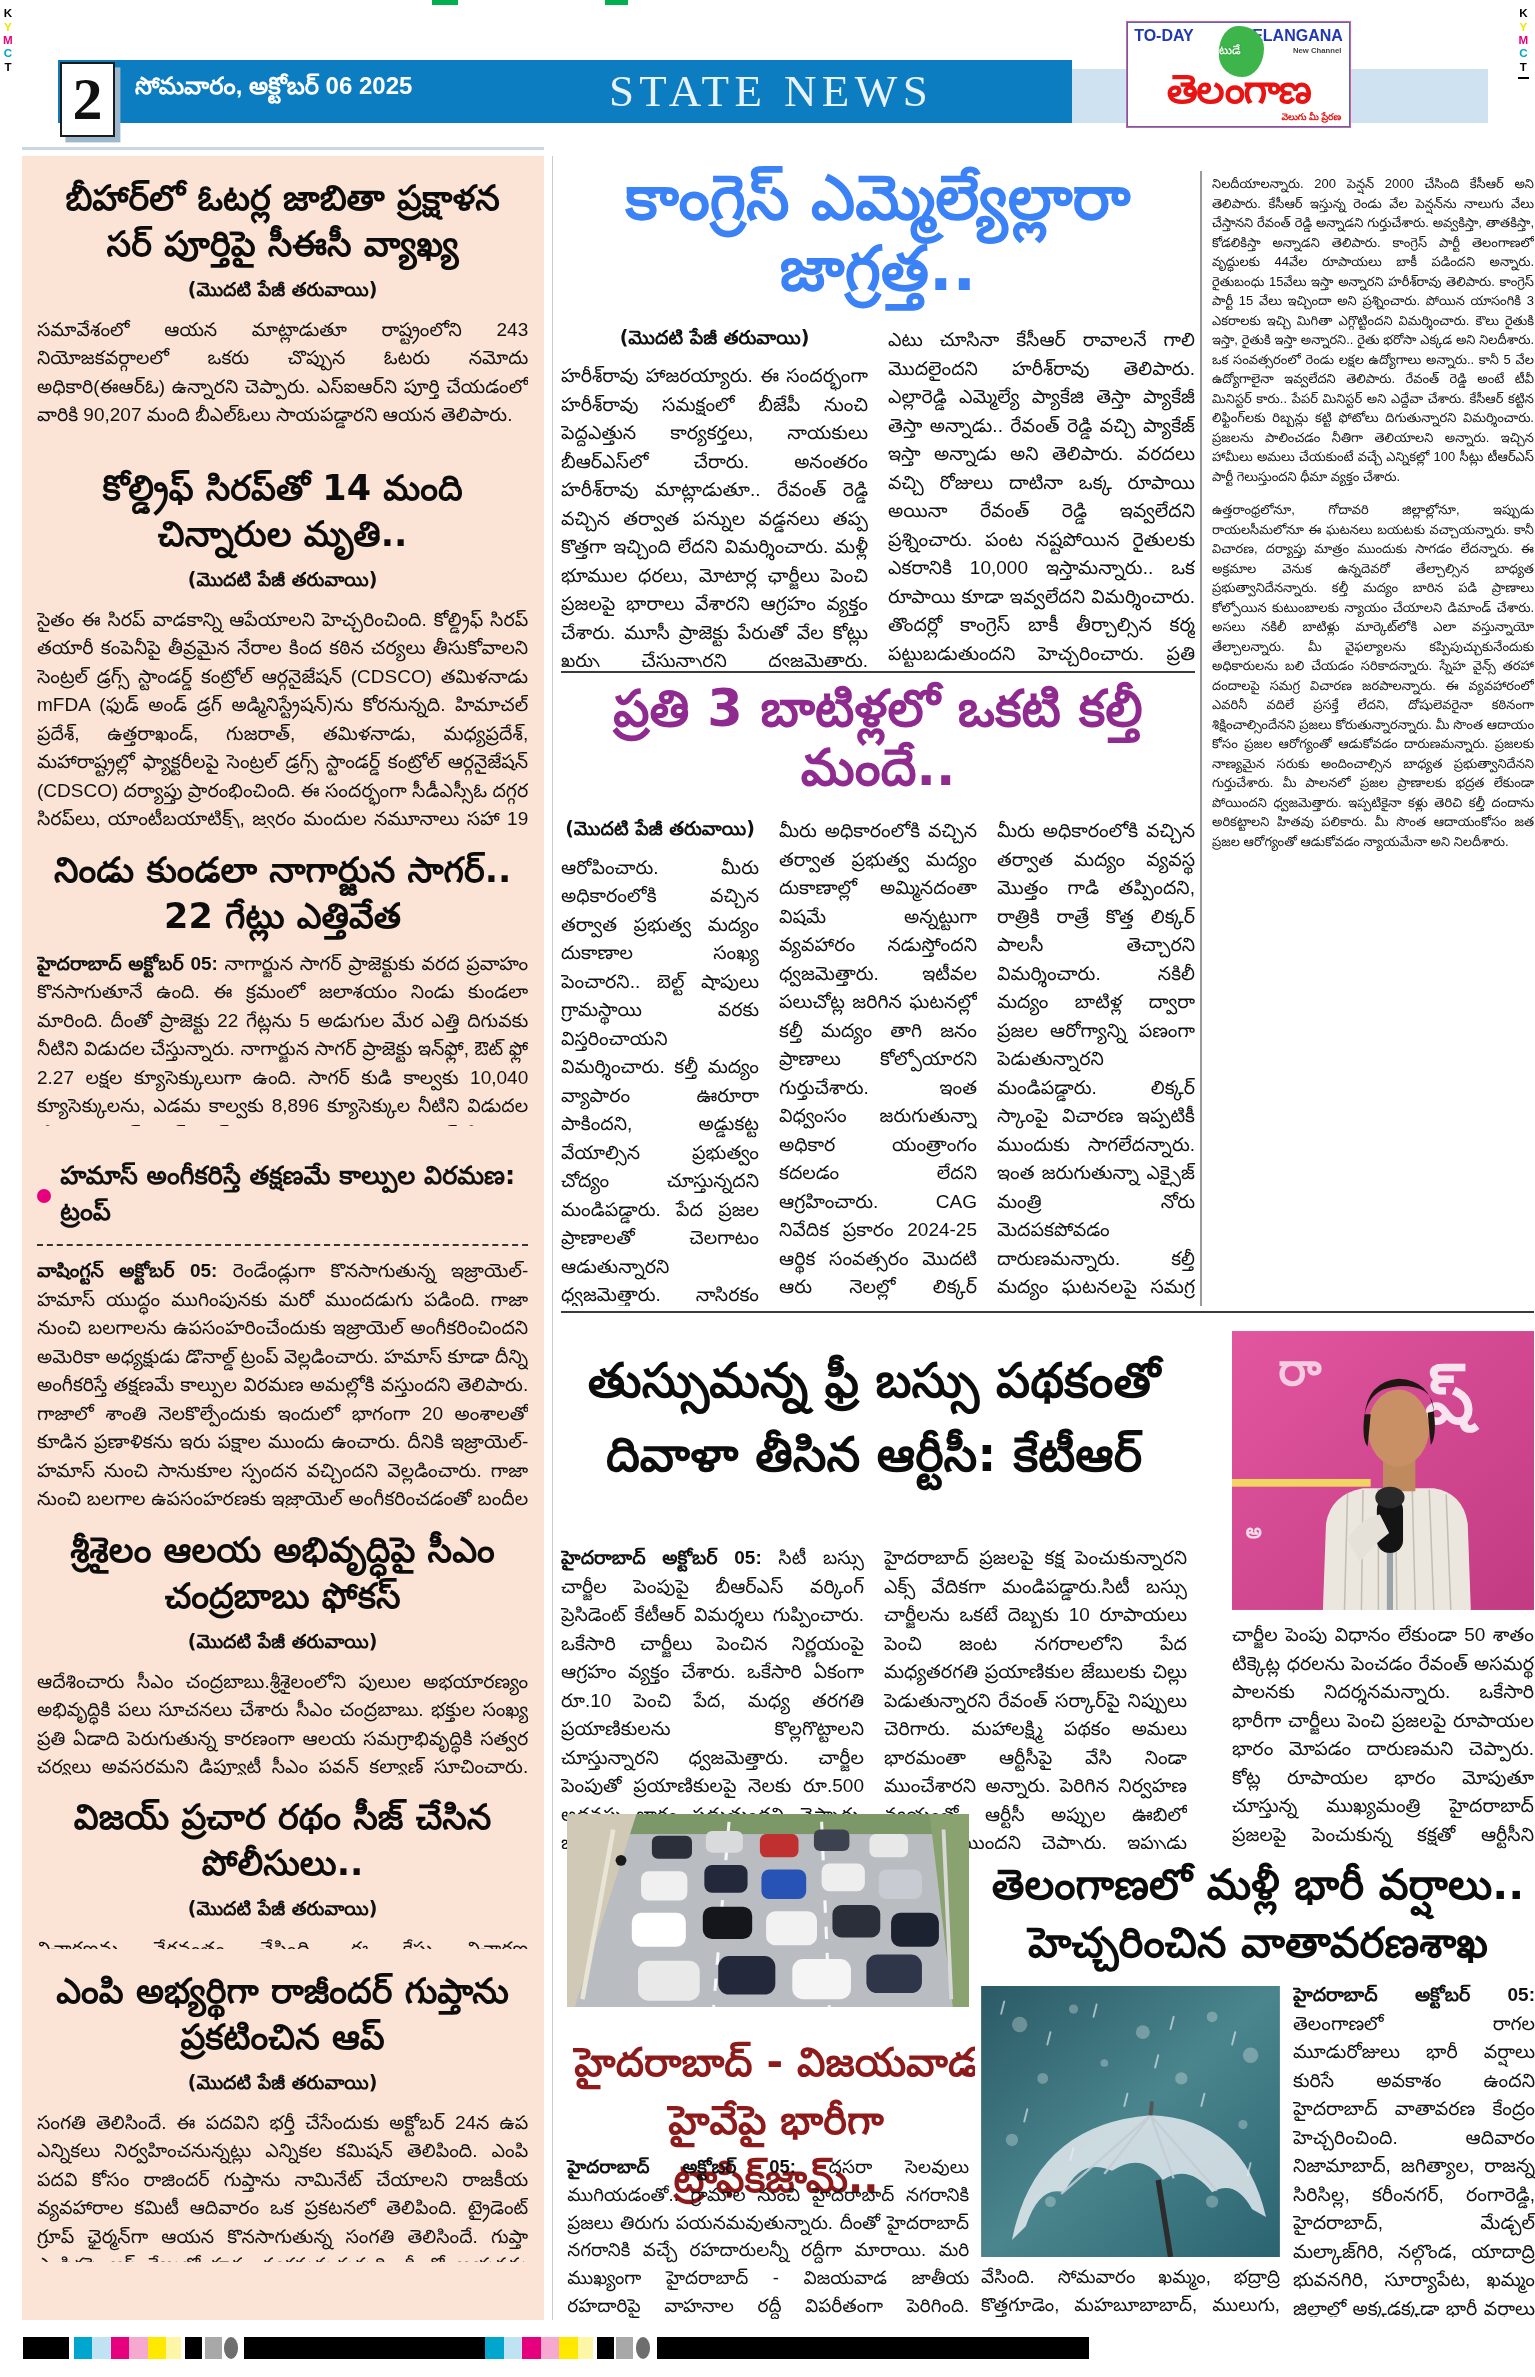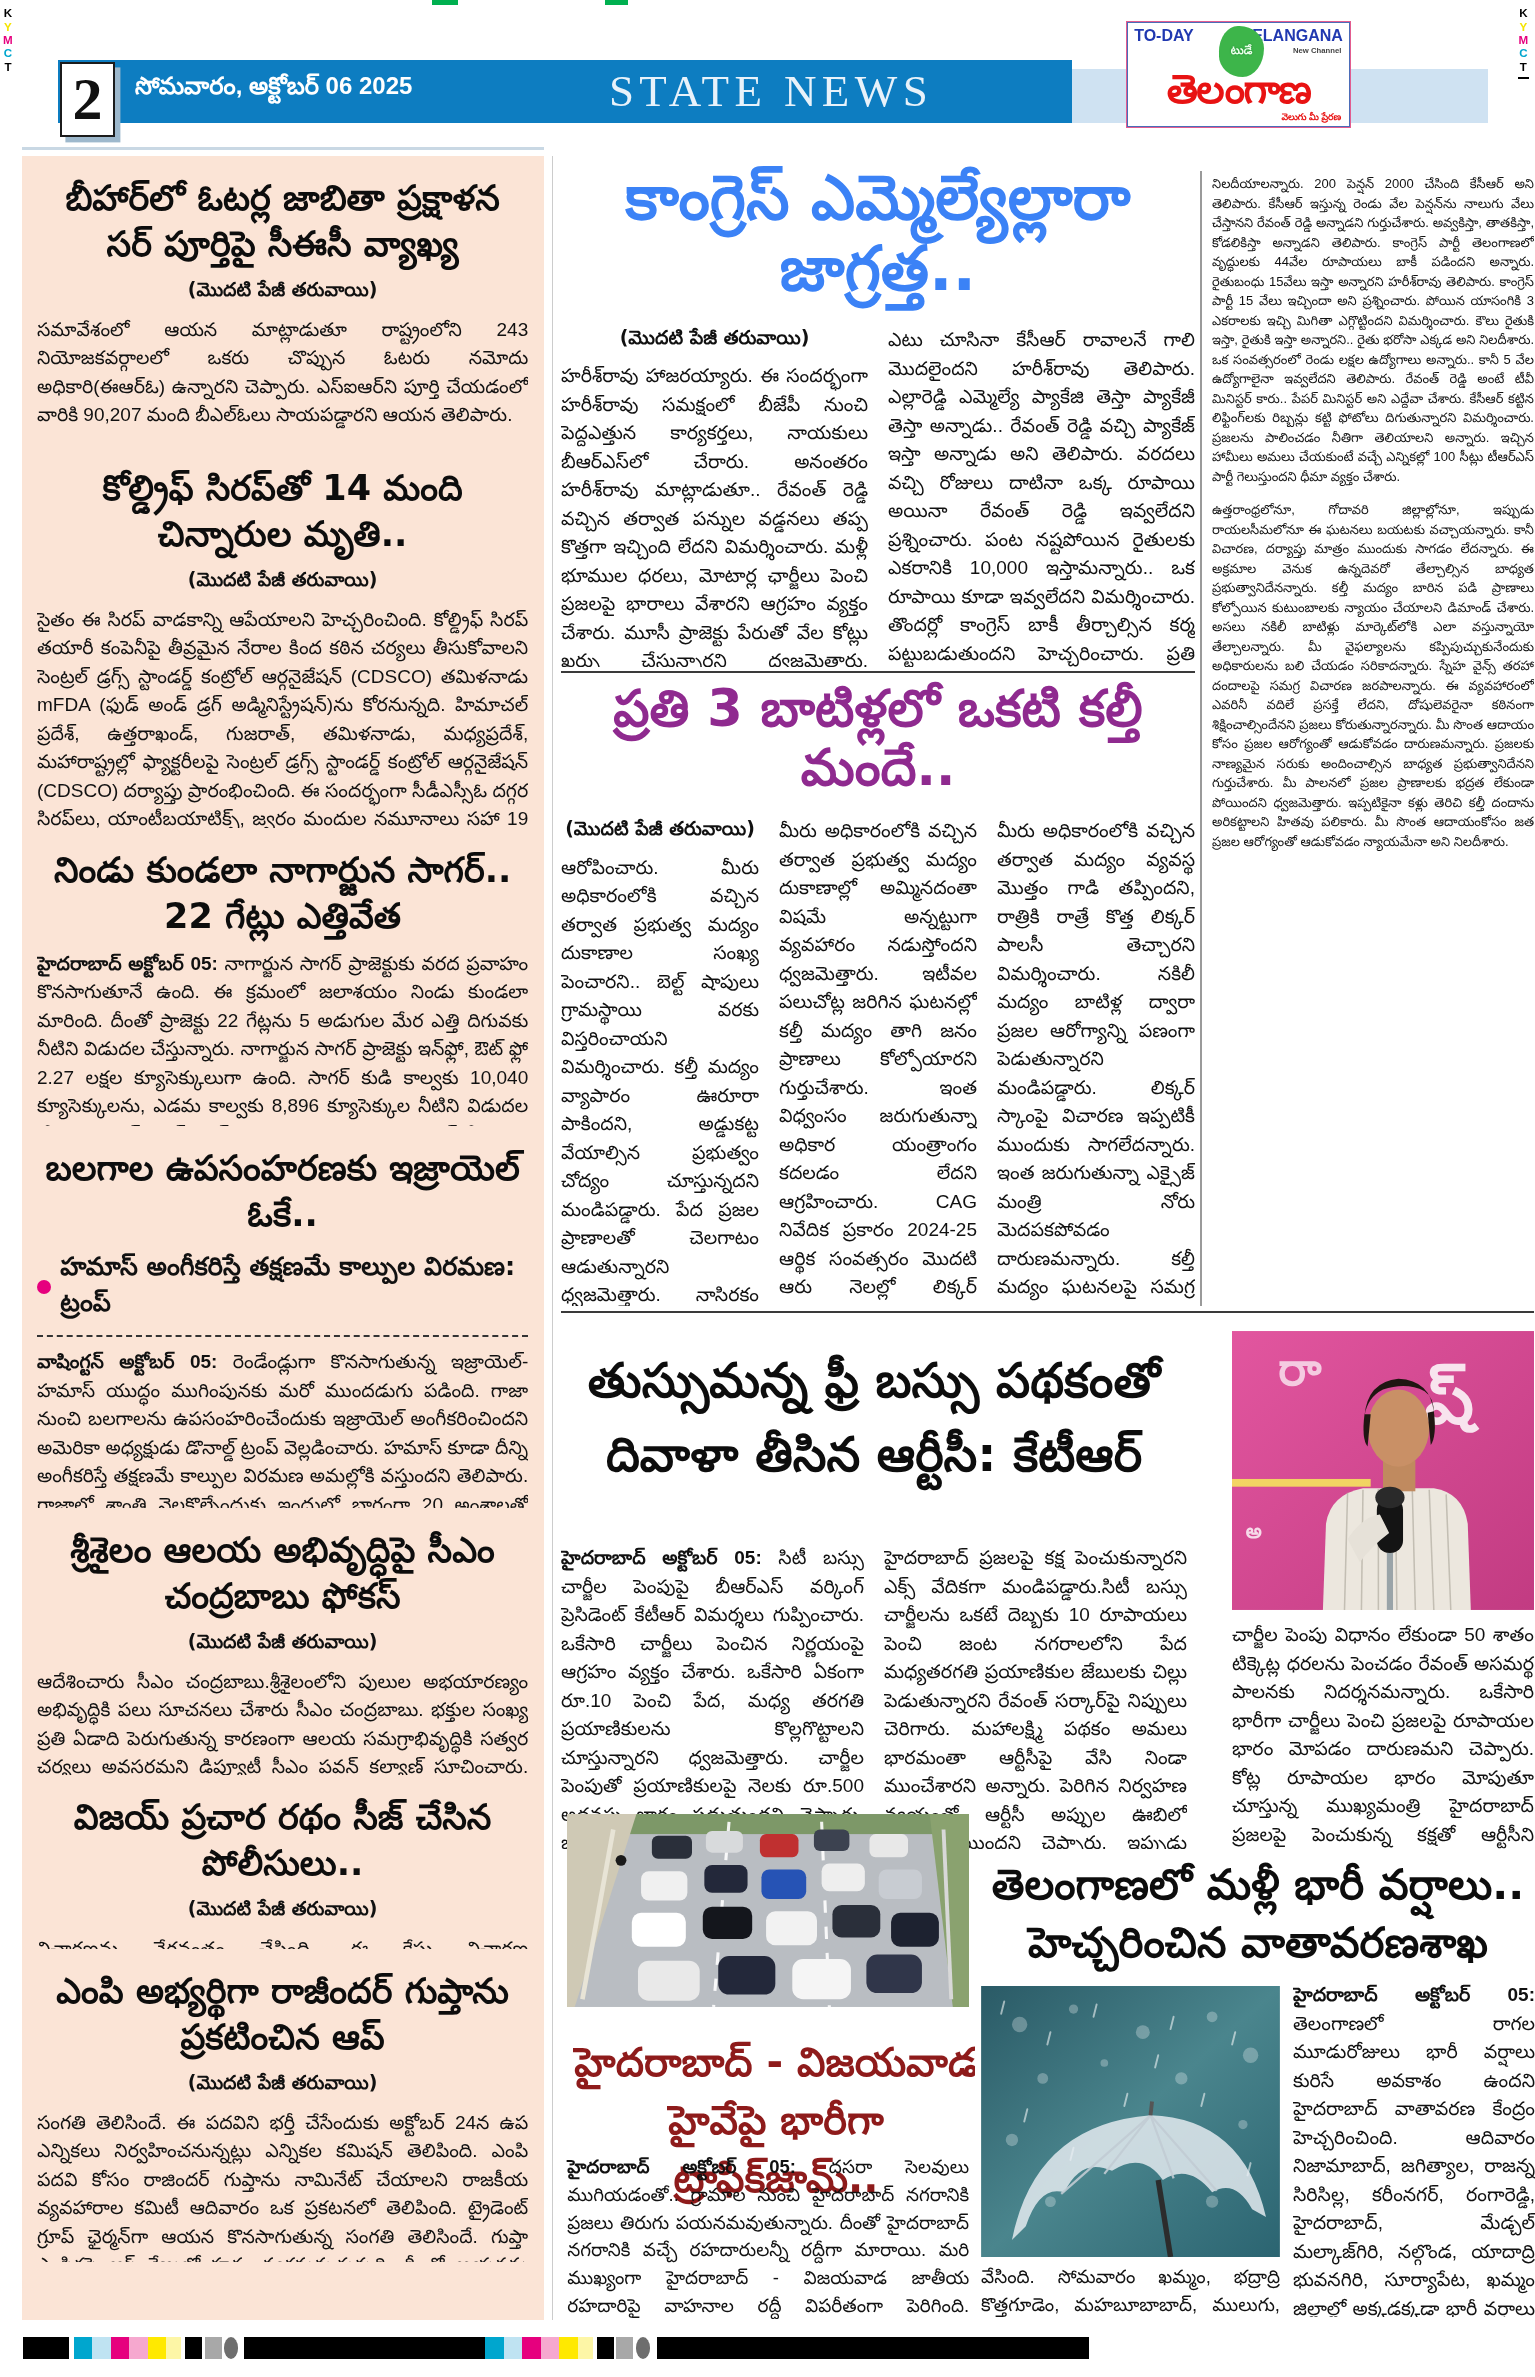--- a/index.html
+++ b/index.html
@@ -25,21 +25,21 @@
               font:bold 24px "Liberation Sans",sans-serif;z-index:3;}
   .section-title{position:absolute;left:478px;top:65px;width:586px;text-align:center;color:#e8f2fa;
                  font:45px "Liberation Serif",serif;letter-spacing:5.4px;z-index:3;}
   
   .logo{position:absolute;left:1127px;top:21.6px;width:221px;height:103px;background:#fff;
         border:1.5px solid #4b6cb8;outline:1.5px solid #e35c8f;z-index:4;overflow:hidden;}
   .logo .tl{position:absolute;left:6.2px;top:4.6px;font:bold 16px "Liberation Sans",sans-serif;color:#2038b0;}
   .logo .tr{position:absolute;right:6.2px;top:4.6px;font:bold 16px "Liberation Sans",sans-serif;color:#2038b0;}
   .logo .sub{position:absolute;right:7.7px;top:23px;font:bold 7.7px "Liberation Sans",sans-serif;color:#444;padding-left:16px;}
   .logo .map{position:absolute;left:91px;top:3.1px;width:45px;height:51px;background:#3db54a;
-             border-radius:46% 60% 52% 58%/55% 48% 62% 45%;display:flex;align-items:center;justify-content:center;}
+             border-radius:46% 60% 52% 58%/55% 48% 62% 45%;display:flex;align-items:center;}
   .logo .map span{color:#eaffea;font:bold 11.6px "Liberation Sans",sans-serif;text-shadow:0 0 1.5px #0a7a20;}
   .logo .script{position:absolute;left:0;right:0;top:43px;text-align:center;color:#e81313;
                 font:bold 40px "DejaVu Sans",sans-serif;letter-spacing:-1.5px;}
   .logo .tagline{position:absolute;right:7.7px;bottom:1.5px;font:bold 9.3px "Liberation Sans",sans-serif;color:#e81313;}
   .hdr-divider{position:absolute;left:21.6px;top:147px;width:522px;height:3.1px;background:#c9d8e4;}
   
   .leftcol{position:absolute;left:21.6px;top:156px;width:522px;height:2164px;background:#fbe4d6;overflow:hidden;}
   .vline-left{position:absolute;left:552px;top:156px;width:0.8px;height:2164px;background:#cccccc;}
   .art{margin:20px 15.4px 0 15.4px;overflow:hidden;}
   .h-left{font:bold 35px "DejaVu Sans",sans-serif;text-align:center;line-height:1.3;color:#0d0d0d;margin:0;}
@@ -126,21 +126,20 @@
       <div class="tag">(మొదటి పేజీ తరువాయి)</div>
       <p class="body">సైతం ఈ సిరప్ వాడకాన్ని ఆపేయాలని హెచ్చరించింది. కోల్డ్రిఫ్ సిరప్ తయారీ కంపెనీపై తీవ్రమైన నేరాల కింద కఠిన చర్యలు తీసుకోవాలని సెంట్రల్ డ్రగ్స్ స్టాండర్డ్ కంట్రోల్ ఆర్గనైజేషన్ (CDSCO) తమిళనాడు mFDA (ఫుడ్ అండ్ డ్రగ్ అడ్మినిస్ట్రేషన్)ను కోరనున్నది. హిమాచల్ ప్రదేశ్, ఉత్తరాఖండ్, గుజరాత్, తమిళనాడు, మధ్యప్రదేశ్, మహారాష్ట్రల్లో ఫ్యాక్టరీలపై సెంట్రల్ డ్రగ్స్ స్టాండర్డ్ కంట్రోల్ ఆర్గనైజేషన్ (CDSCO) దర్యాప్తు ప్రారంభించింది. ఈ సందర్భంగా సీడీఎస్సీఓ దగ్గర సిరప్‌లు, యాంటీబయాటిక్స్, జ్వరం మందుల నమూనాలు సహా 19 ఔషధాల నమూనాలను సేకరించింది. మధ్యప్రదేశ్ ప్రభుత్వం వెంటనే కోల్డ్రిఫ్, నెక్స్ట్రో డీఎస్ సిరప్‌ల అమ్మకాలను నిషేధించింది. అదే సమయంలో తెలంగాణ ప్రభుత్వం సైతం కోల్డ్రిఫ్ సిరప్ వాడకాన్ని నిషేధించింది. డై�థిలిన్ గ్లైకాల్ (DEG) అనే విషపూరిత రసాయనం ఇందులో గుర్తించామని.. కిడ్నీలకు తీవ్రమైన హాని కలిగిస్తుందని.. ప్రాణాంతకం కావచ్చని పేర్కొంది. ప్రజలు ఈ సిరప్ వాడకాన్ని నిలిపివేయాలని కోరింది.</p>
     </div>
 
     <div class="art" style="height:278px;">
       <h2 class="h-left">నిండు కుండలా నాగార్జున సాగర్.. 22 గేట్లు ఎత్తివేత</h2>
       <p class="body"><b class="dl">హైదరాబాద్  అక్టోబర్ 05:</b> <span>నాగార్జున సాగర్ ప్రాజెక్టుకు వరద ప్రవాహం కొనసాగుతూనే ఉంది. ఈ క్రమంలో జలాశయం నిండు కుండలా మారింది. దీంతో ప్రాజెక్టు 22 గేట్లను 5 అడుగుల మేర ఎత్తి దిగువకు నీటిని విడుదల చేస్తున్నారు. నాగార్జున సాగర్ ప్రాజెక్టు ఇన్‌ఫ్లో, ఔట్ ఫ్లో 2.27 లక్షల క్యూసెక్కులుగా ఉంది. సాగర్ కుడి కాల్వకు 10,040 క్యూసెక్కులను, ఎడమ కాల్వకు 8,896 క్యూసెక్కుల నీటిని విడుదల చేశారు. సాగర్ పవర్ హౌస్‌కు 33,739 క్యూసెక్కులు, స్పిల్ వే ద్వారా 1.72 లక్షల క్యూసెక్కుల నీటిని దిగువకు విడుదల చేస్తున్నారు. నాగార్జున సాగర్ పూర్తిస్థాయి నీటిమట్టం 590 అడుగులు కాగా, ప్రస్తుత నీటిమట్టం 587.50 అడుగులుగా ఉంది. సాగర్ నీటినిల్వ సామర్థ్యం 312.04 టీఎంసీలు, ప్రస్తుత నీటినిల్వ 305.80 టీఎంసీలుగా ఉంది.</span></p>
     </div>
 
     <div class="art" style="height:362px;">
-      <h2 class="h-left">బలగాల ఉపసంహరణకు ఇజ్రాయెల్ ఓకే..</h2>
       <div class="subhead">
           <span class="bullet"></span>
           <span>హమాస్ అంగీకరిస్తే తక్షణమే కాల్పుల విరమణ: ట్రంప్</span>
         </div>
       <hr class="dashrule">
       <p class="body"><b class="dl">వాషింగ్టన్  అక్టోబర్ 05:</b> <span>రెండేండ్లుగా కొనసాగుతున్న ఇజ్రాయెల్-హమాస్ యుద్ధం ముగింపునకు మరో ముందడుగు పడింది. గాజా నుంచి బలగాలను ఉపసంహరించేందుకు ఇజ్రాయెల్ అంగీకరించిందని అమెరికా అధ్యక్షుడు డొనాల్డ్ ట్రంప్ వెల్లడించారు. హమాస్ కూడా దీన్ని అంగీకరిస్తే తక్షణమే కాల్పుల విరమణ అమల్లోకి వస్తుందని తెలిపారు. గాజాలో శాంతి నెలకొల్పేందుకు ఇందులో భాగంగా 20 అంశాలతో కూడిన ప్రణాళికను ఇరు పక్షాల ముందు ఉంచారు. దీనికి ఇజ్రాయెల్-హమాస్ నుంచి సానుకూల స్పందన వచ్చిందని వెల్లడించారు. గాజా నుంచి బలగాల ఉపసంహరణకు ఇజ్రాయెల్ అంగీకరించడంతో బందీల విడుదలపై చర్చలు వేగవంతమయ్యాయని తెలిపారు. ఒప్పందం అమల్లోకి వస్తే ఇరు వర్గాల మధ్య బందీల, ఖైదీల అప్పగింత ప్రారంభమవుతుందని, ఇందుకు అవసరమైన నిబంధనలు రూపొందిస్తామని ఆయన ట్రూత్ సోషల్ వేదికగా పోస్ట్ చేశారు.</span></p>
     </div>
 
     <div class="art" style="height:247px;">
       <h2 class="h-left">శ్రీశైలం ఆలయ అభివృద్ధిపై సీఎం చంద్రబాబు ఫోకస్</h2>

